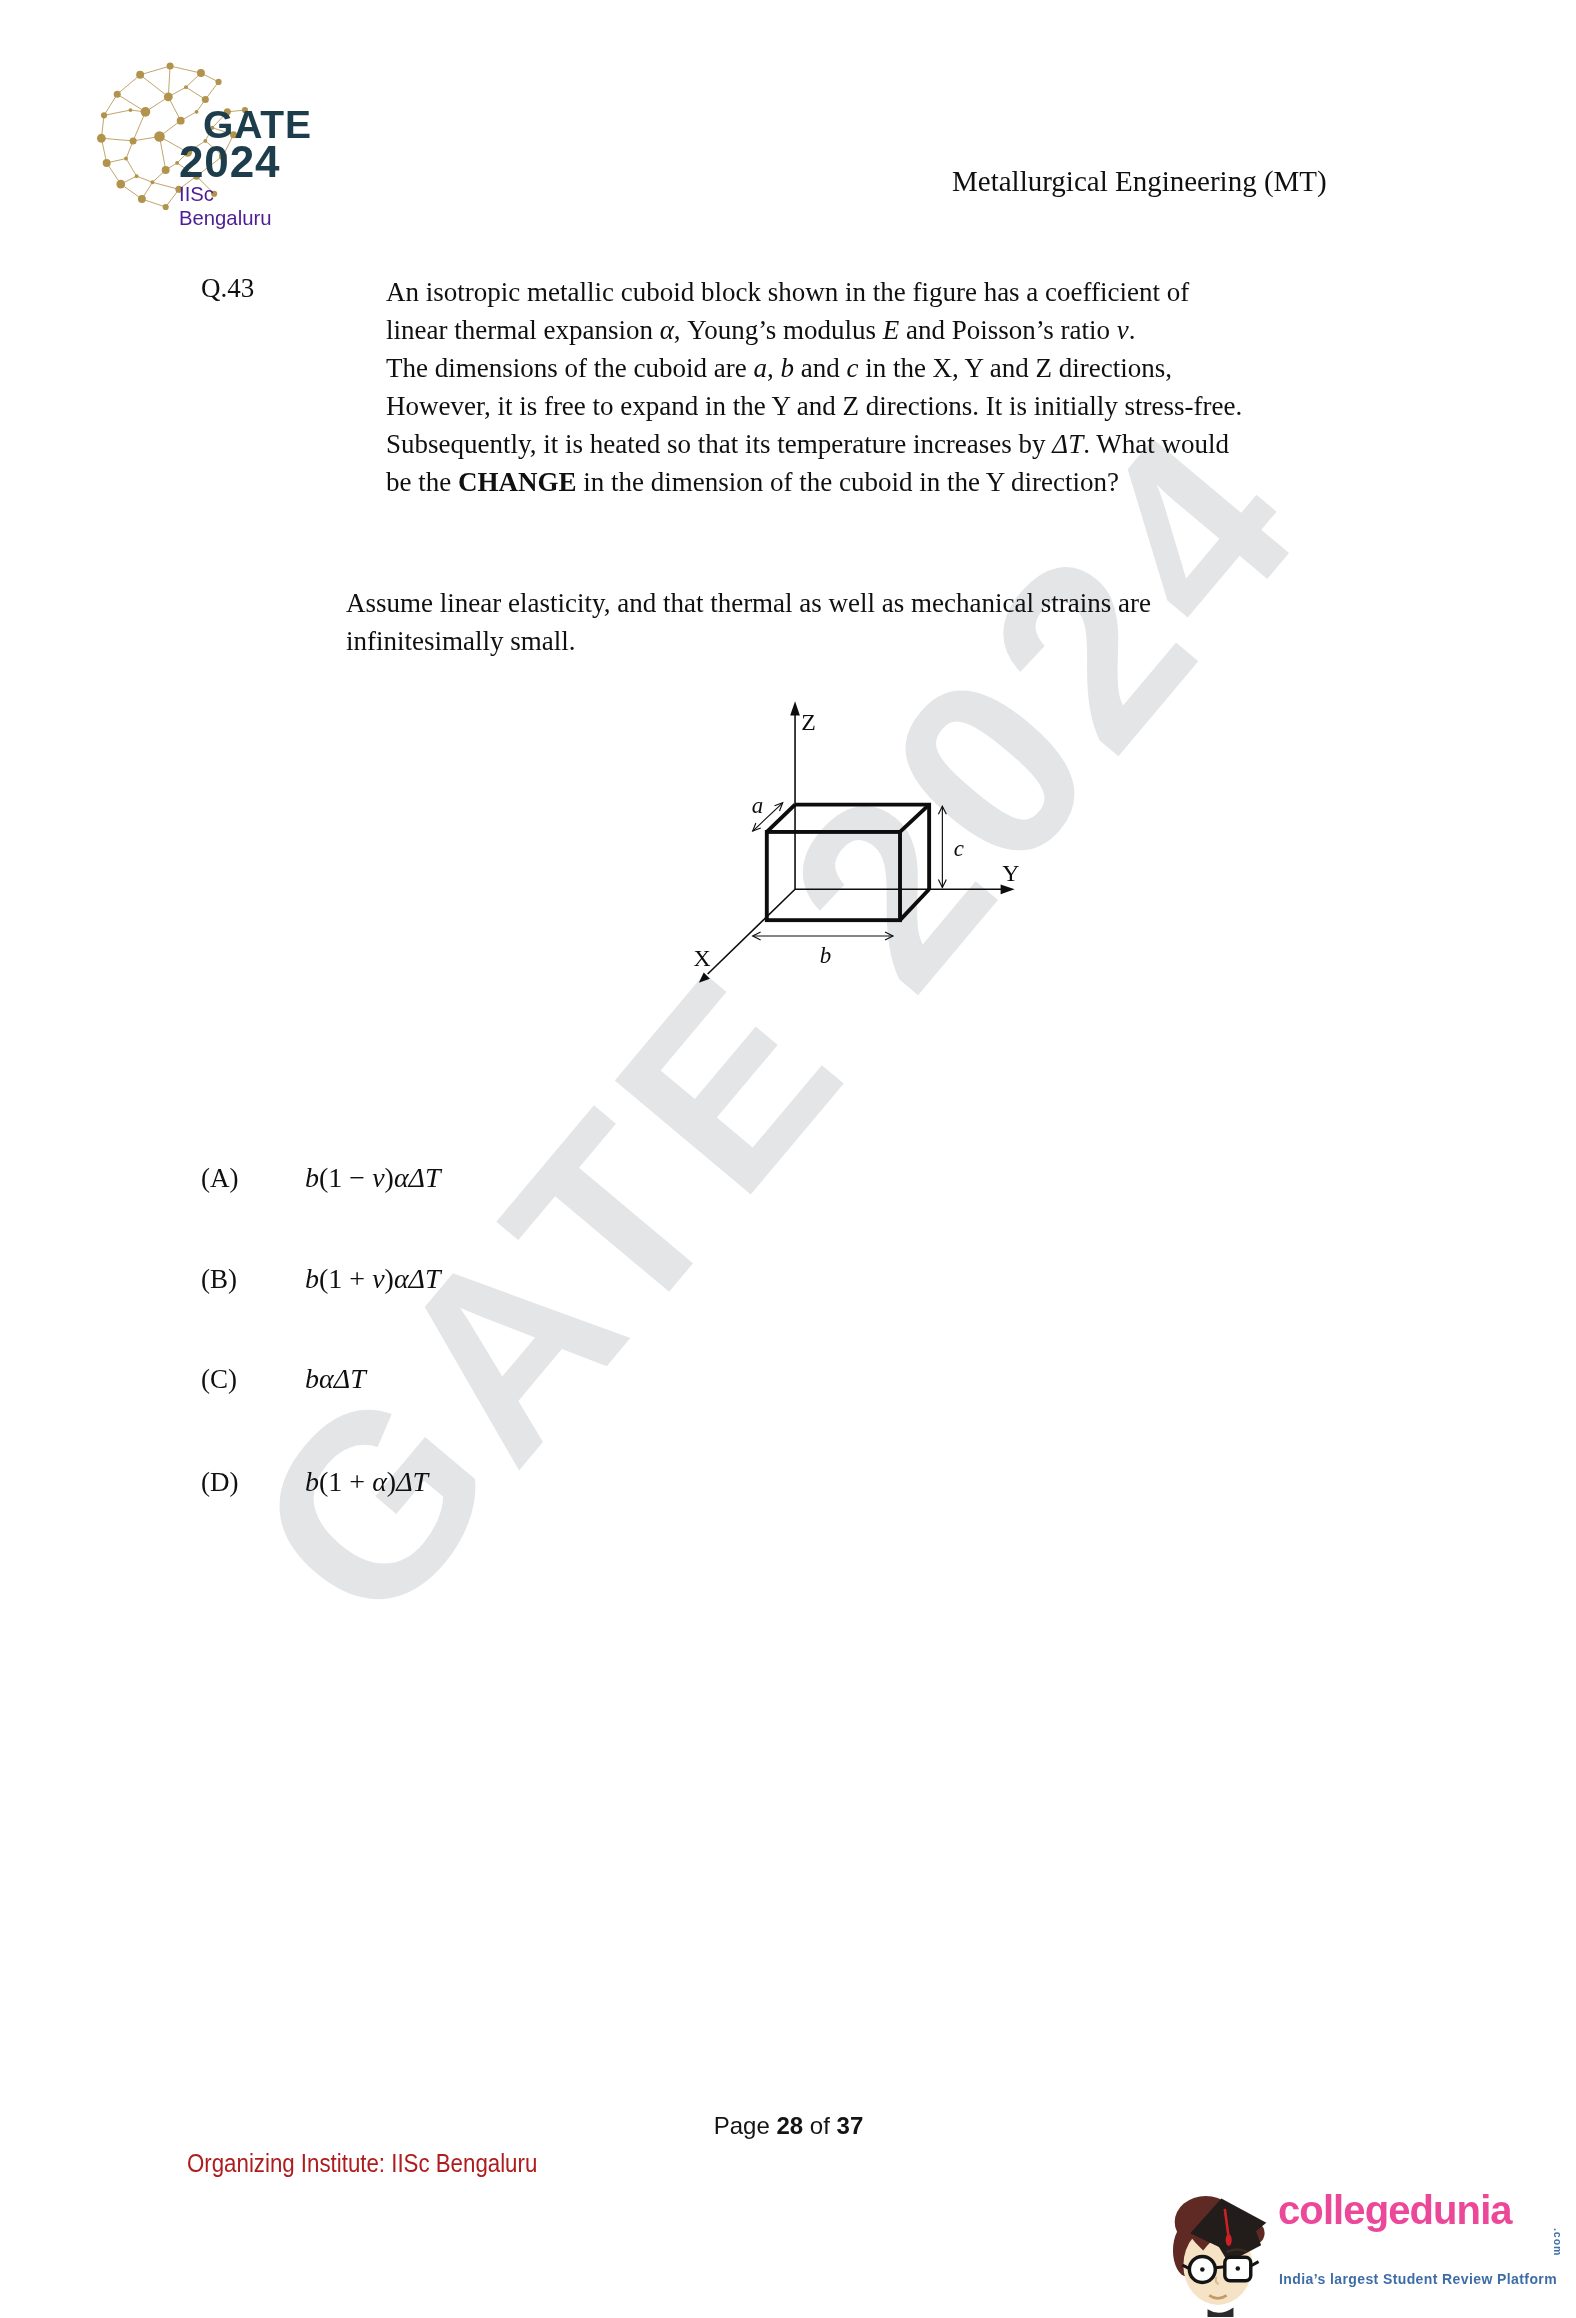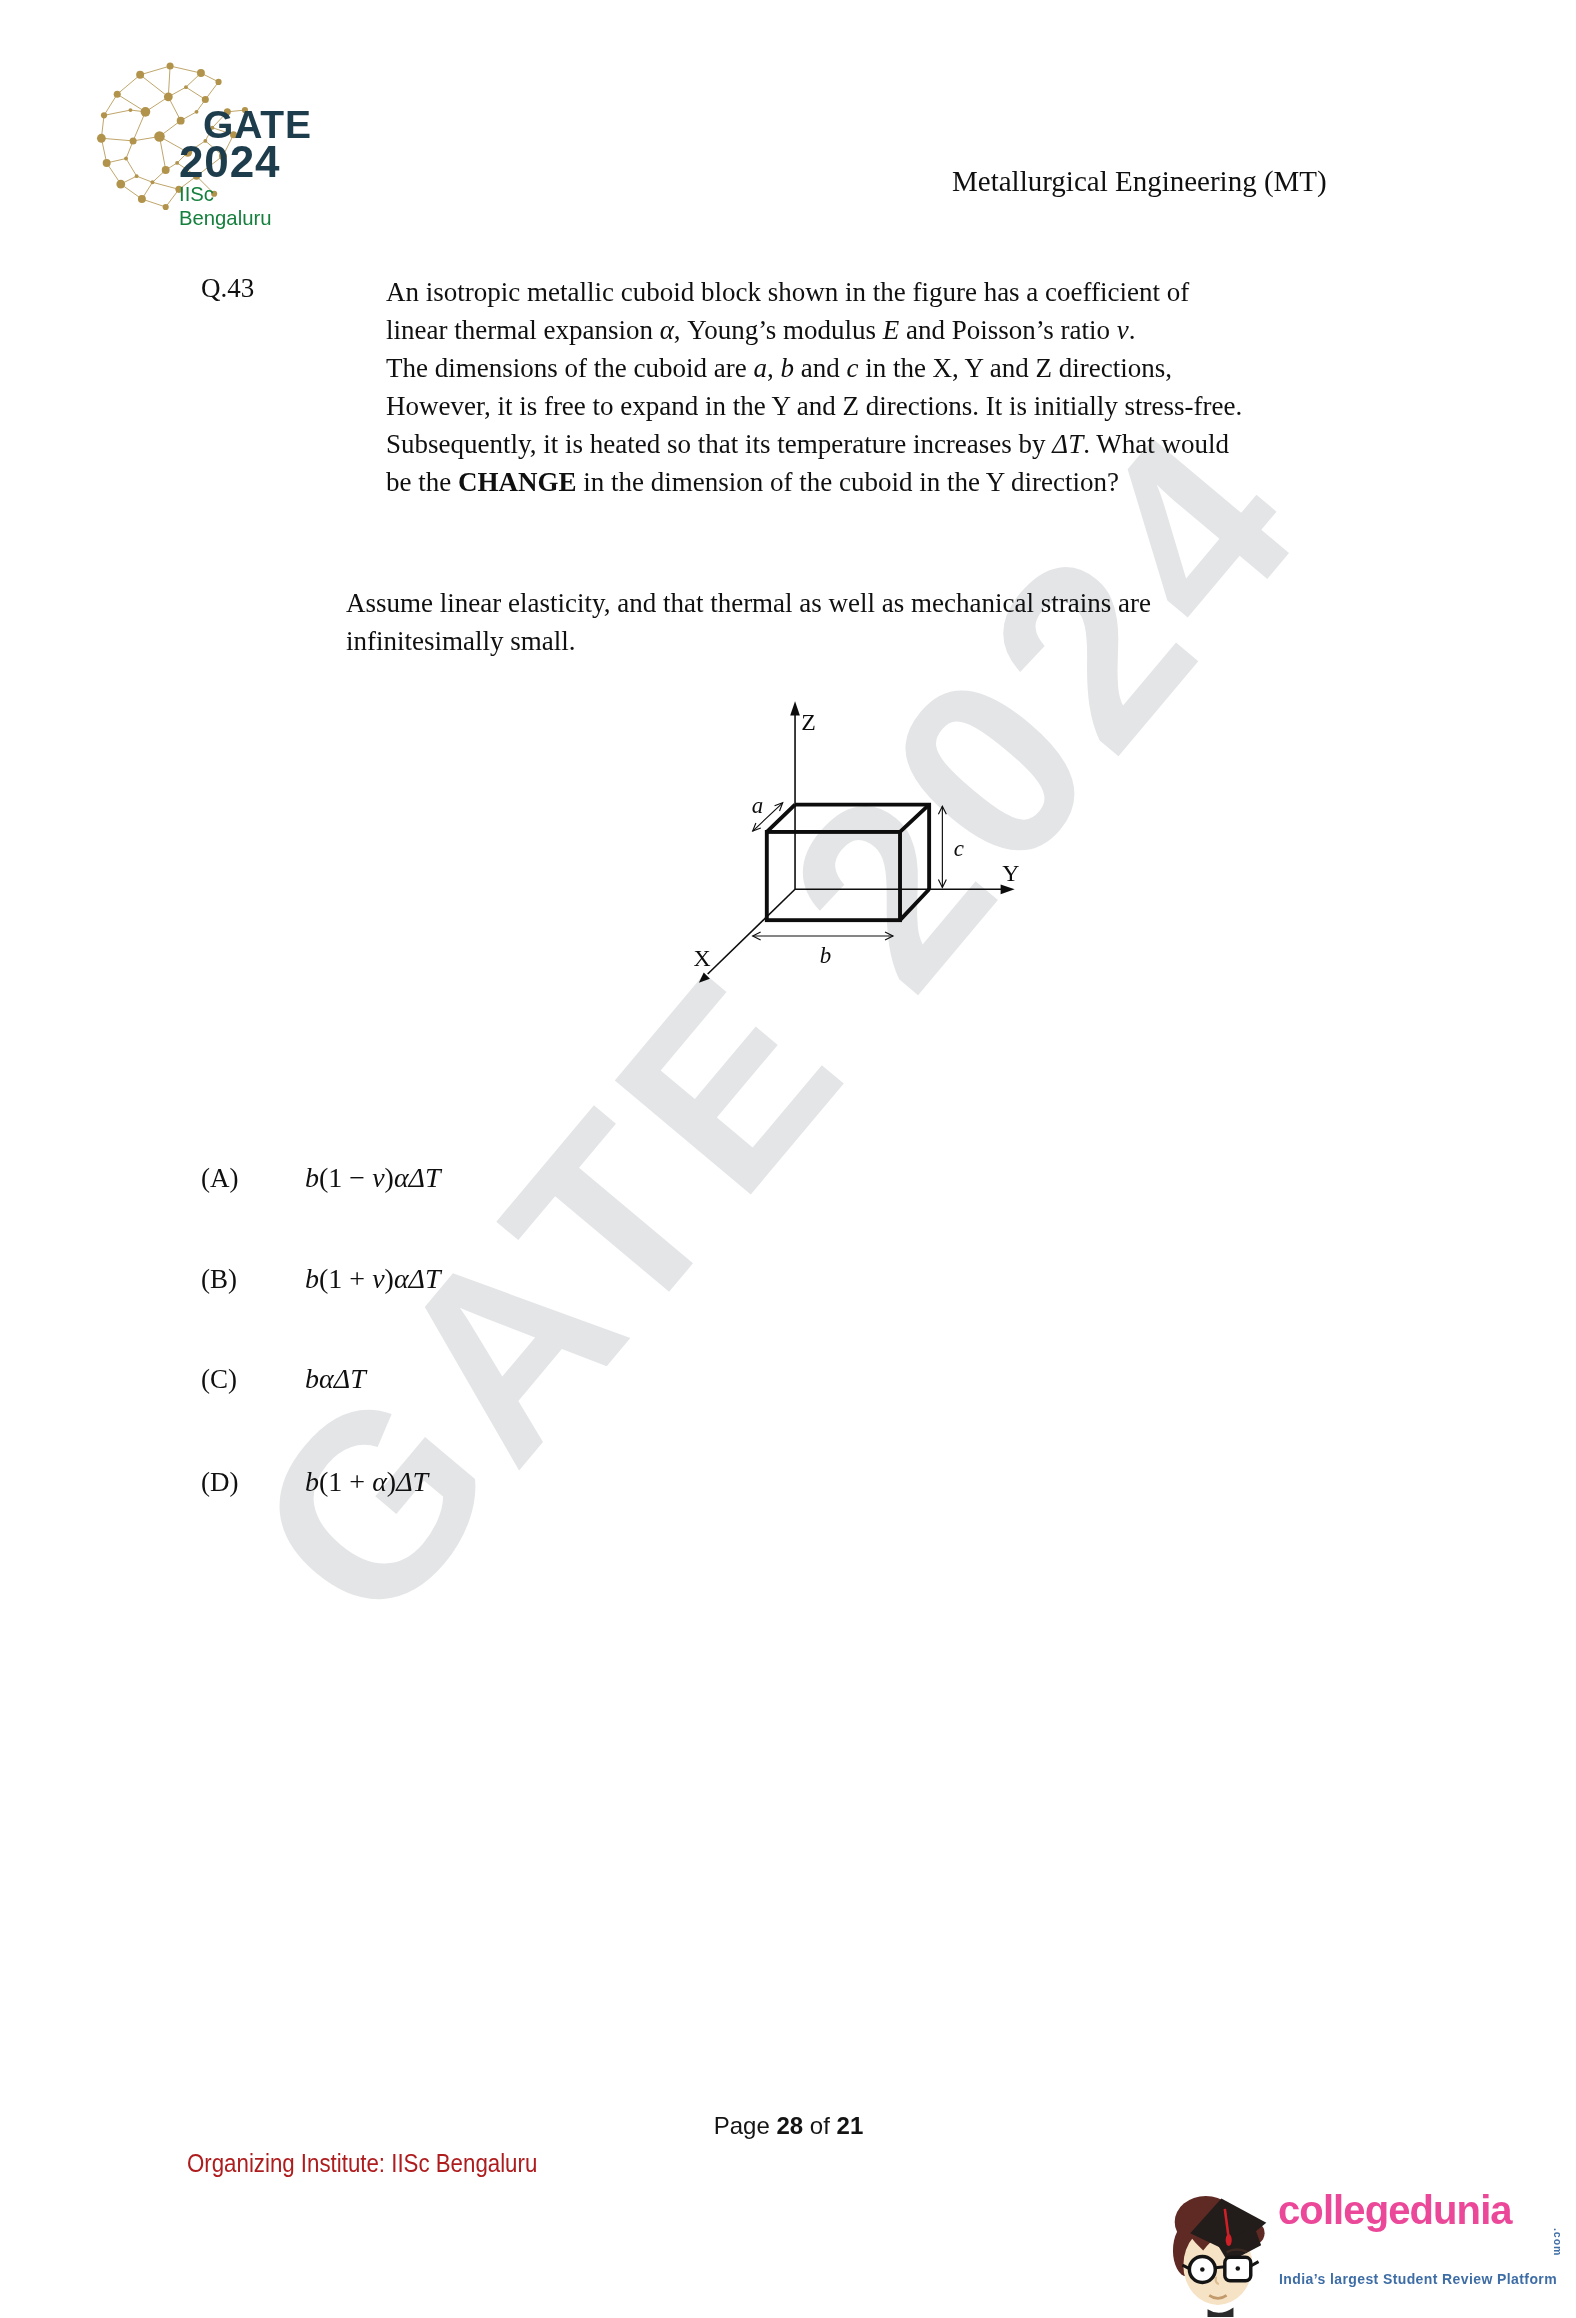--- a/index.html
+++ b/index.html
@@ -11,21 +11,21 @@
     transform:translate(-50%,-50%) rotate(-50deg);
     font-family:"Liberation Sans",sans-serif;font-weight:bold;font-size:258px;
     letter-spacing:12.4px;color:#e4e5e7;white-space:nowrap;user-select:none;}
   
   .logo{position:absolute;left:82px;top:57px;width:230px;height:159px;}
   .logo svg{position:absolute;left:0;top:0;}
   .logo-text{position:absolute;left:97px;top:51px;font-family:"Liberation Sans",sans-serif;
     font-weight:bold;color:#1d3c4c;}
   .lt1{font-size:39px;line-height:34px;letter-spacing:0.9px;text-align:right;}
   .lt2{font-size:44px;line-height:40px;letter-spacing:0.9px;}
-  .lt3{font-size:20.3px;line-height:24px;font-weight:normal;color:#15803d;}
+  .lt3{font-size:20.3px;line-height:24px;font-weight:normal;color:#4c1d95;}
   
   .doc-title{position:absolute;left:952px;top:145px;font-size:29px;font-weight:normal;white-space:nowrap;margin-top:20px;}
   
   .qnum{position:absolute;left:201px;top:273px;font-size:27px;}
   .qtext{position:absolute;left:346px;top:273px;width:1060px;margin-left:40px;}
   .qtext .ln,.qnote .ln{line-height:38px;font-size:27px;white-space:nowrap;}
   .qnote{position:absolute;left:346px;top:584px;width:1060px;}
   .seg-i{font-style:italic;}
   .seg-b{font-weight:bold;}
   
@@ -173,21 +173,21 @@
   </div>
   <div class="opt layer" style="top:1364px">
     <span class="opt-label">(C)</span>
     <span class="opt-expr"><span class="seg-i">bαΔT</span></span>
   </div>
   <div class="opt layer" style="top:1467px">
     <span class="opt-label">(D)</span>
     <span class="opt-expr"><span class="seg-i">b</span><span>(1 + </span><span class="seg-i">α</span><span>)</span><span class="seg-i">ΔT</span></span>
   </div>
 
-  <div class="page-num layer"><span>Page </span><span class="seg-b">28</span><span> of </span><span class="seg-b">21</span></div>
+  <div class="page-num layer"><span>Page </span><span class="seg-b">28</span><span> of </span><span class="seg-b">37</span></div>
   <div class="institute layer">Organizing Institute: IISc Bengaluru</div>
 
   <div class="branding layer">
     <svg width="113" height="134" viewBox="0 0 130 155">
       <ellipse cx="48" cy="45" rx="36" ry="30" fill="#5f2a23"></ellipse>
       <ellipse cx="26" cy="78" rx="16" ry="30" fill="#5f2a23"></ellipse>
       <ellipse cx="62" cy="95" rx="40" ry="46" fill="#f6e2c4"></ellipse>
       <ellipse cx="96" cy="58" rx="20" ry="16" fill="#5f2a23"></ellipse>
       <path d="M30,62 Q50,48 66,58 Q54,66 45,78 Q36,70 30,62 Z" fill="#5f2a23"></path>
       <polygon points="30,58 66,18 118,46 76,80" fill="#221c1a"></polygon>

